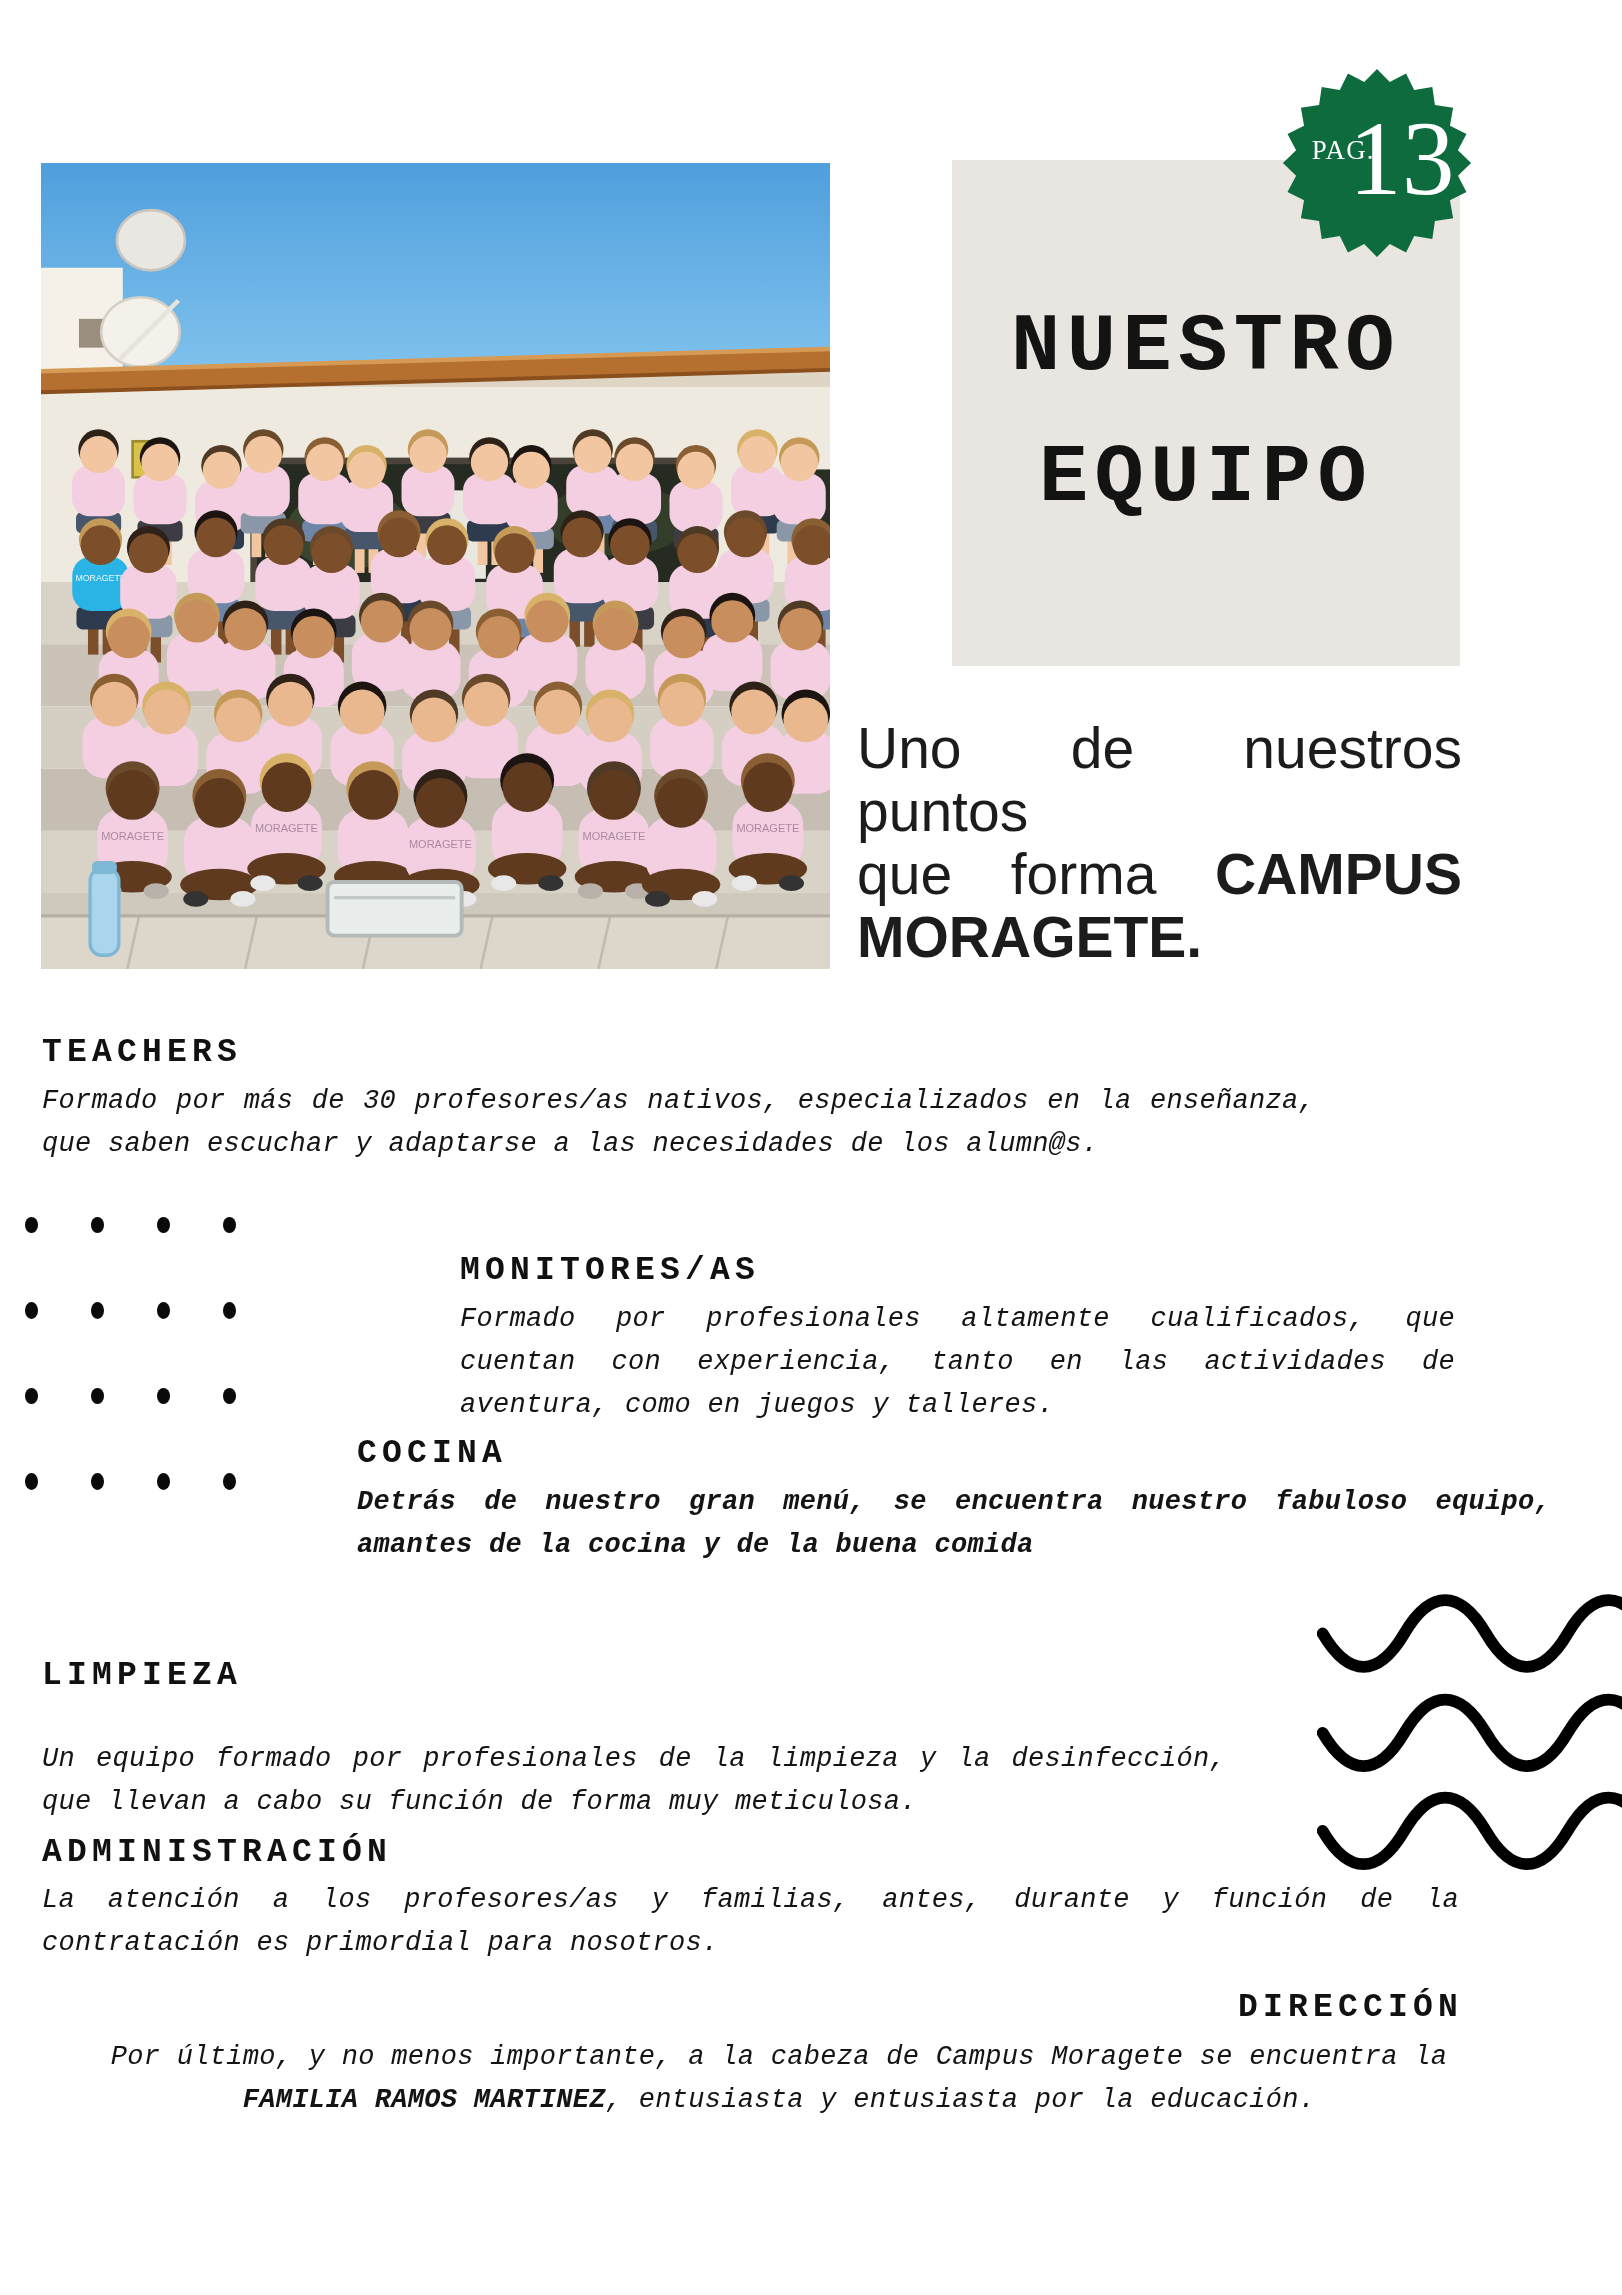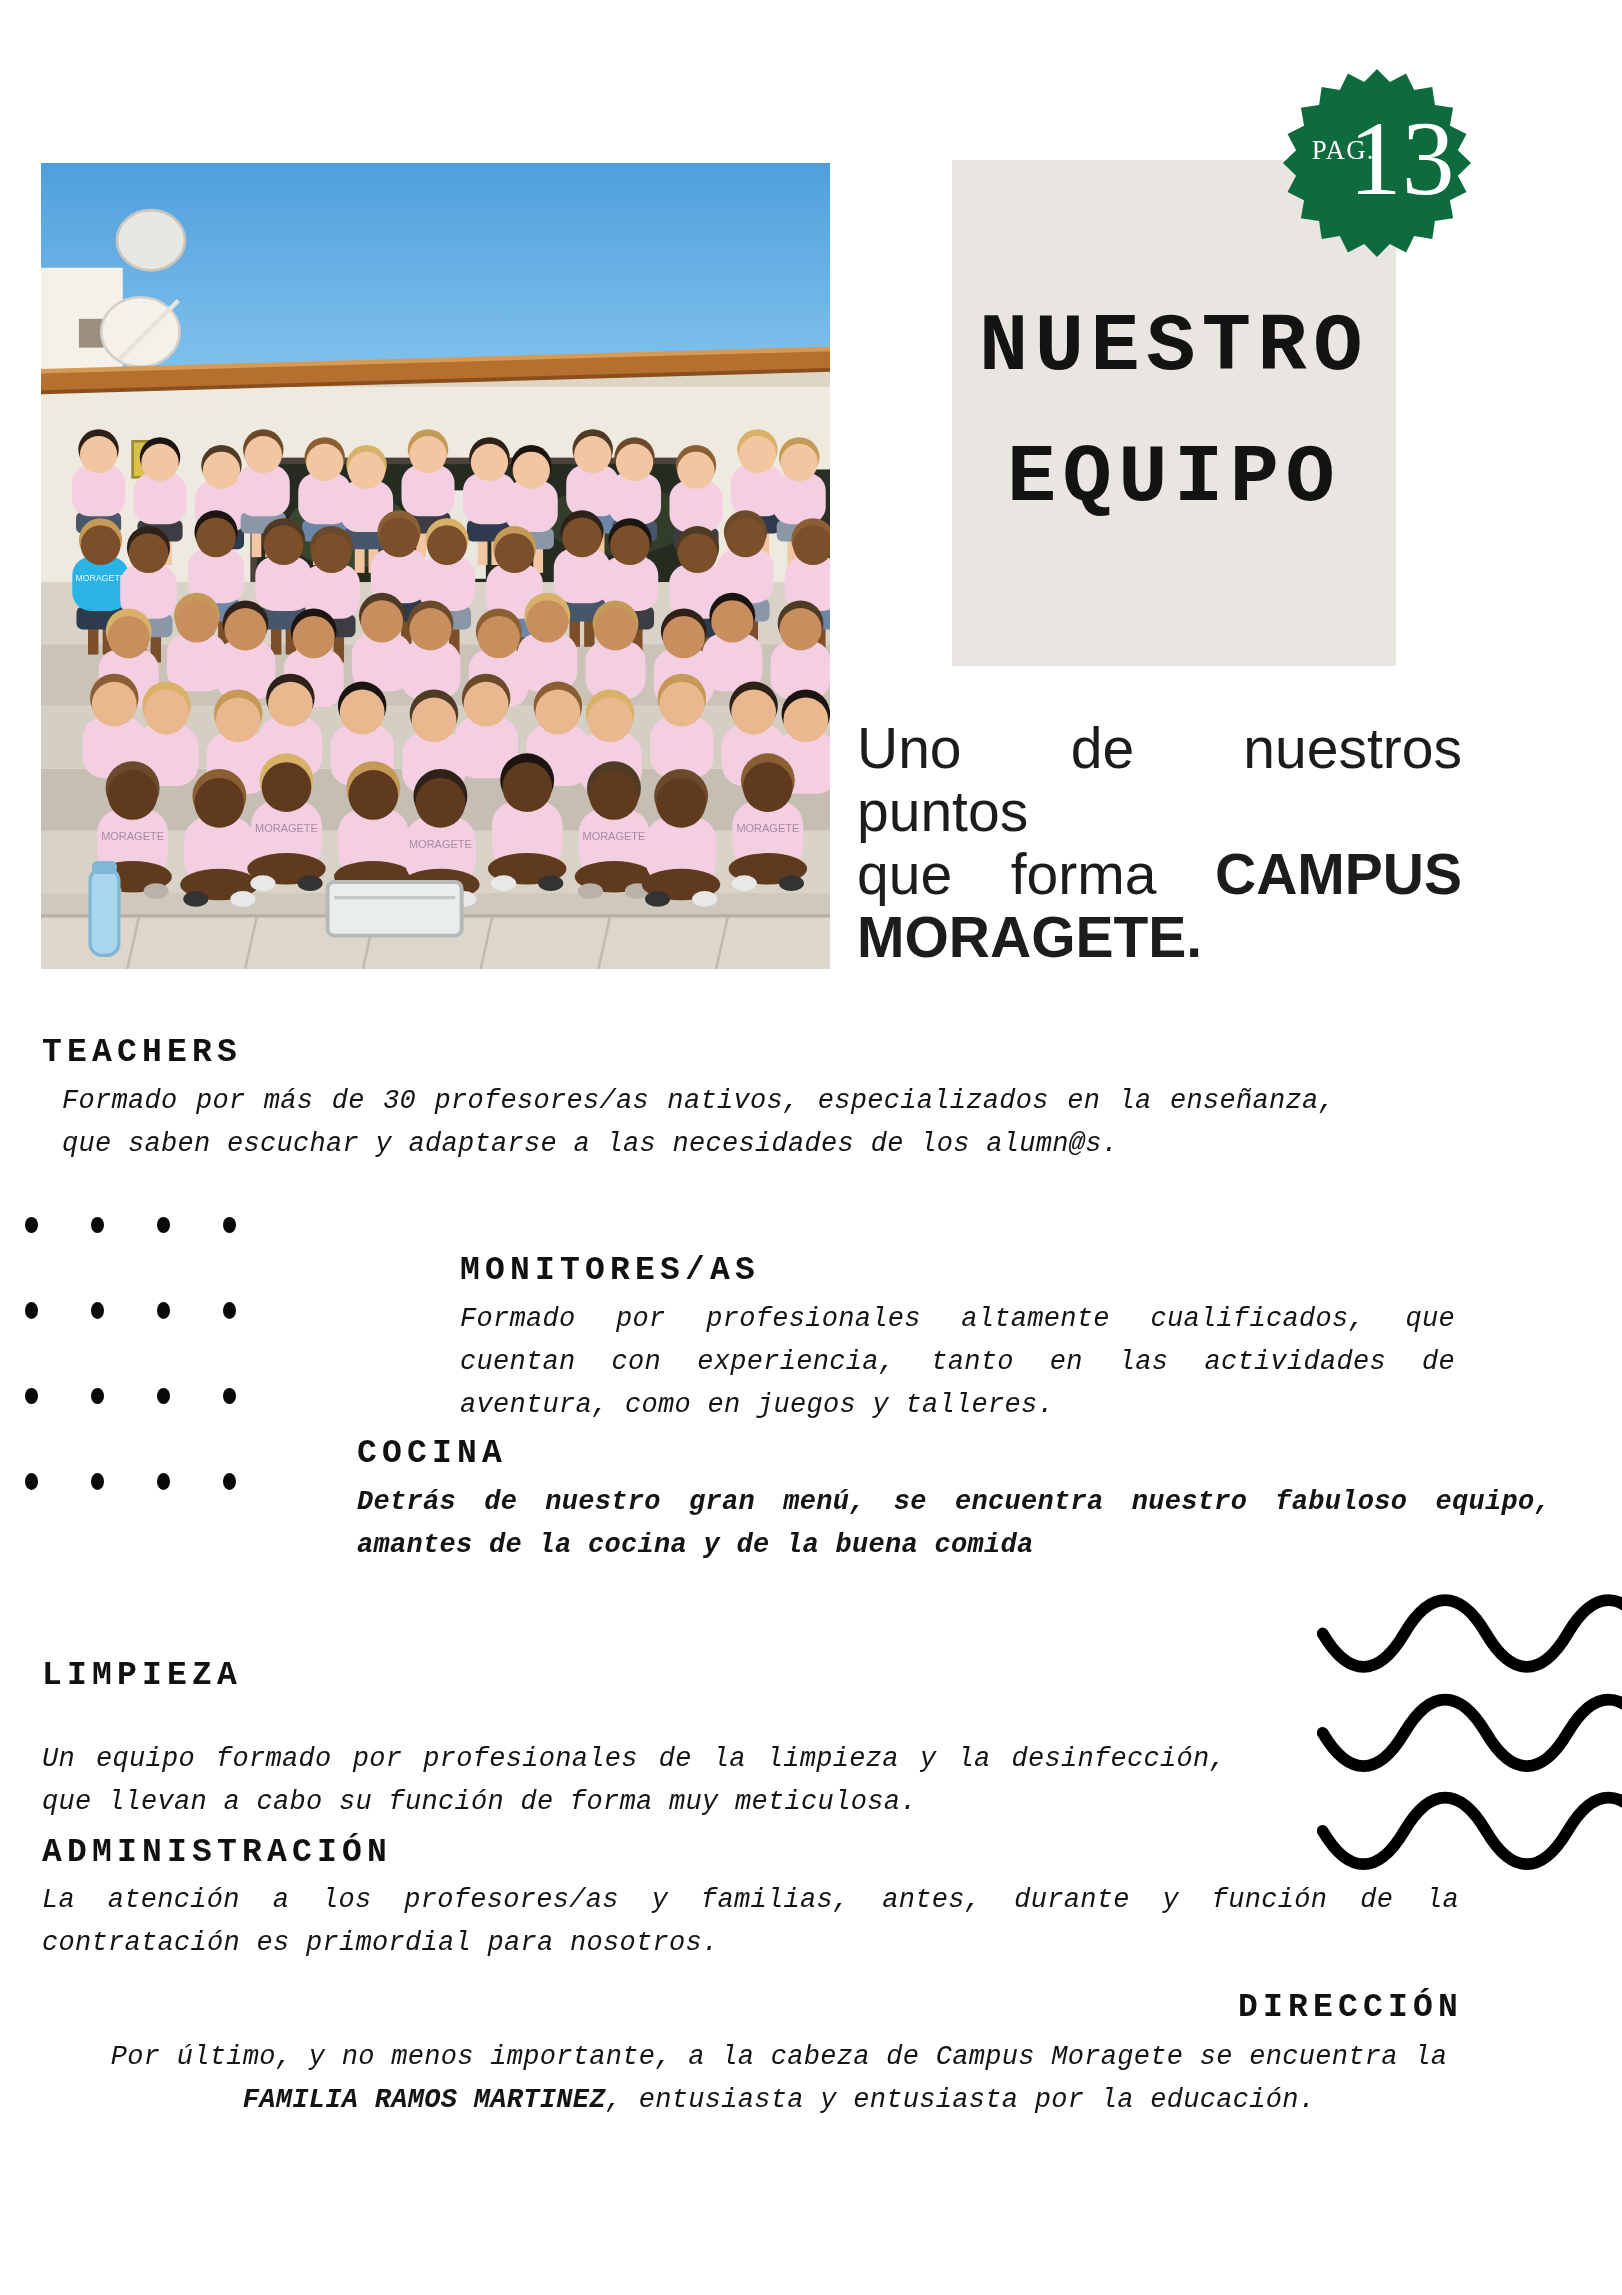--- a/index.html
+++ b/index.html
@@ -3,21 +3,21 @@
 <meta charset="utf-8">
 <style>
   html,body{margin:0;padding:0;background:#ffffff;}
   .page{position:relative;width:1623px;height:2295px;background:#ffffff;overflow:hidden;
         font-family:"Liberation Sans",sans-serif;color:#161616;}
 
   
   .photo{position:absolute;left:41px;top:163px;width:789px;height:806px;display:block;}
 
   
-  .title-box{position:absolute;left:952px;top:160px;width:444px;height:506px;
+  .title-box{position:absolute;left:952px;top:160px;width:508px;height:506px;
              display:flex;flex-direction:column;align-items:center;justify-content:center;}
   .title-line{font-family:"Liberation Mono","DejaVu Sans Mono",monospace;font-weight:bold;
               font-size:82px;line-height:131px;letter-spacing:6.5px;color:#131313;white-space:nowrap;}
 
   
   .badge{position:absolute;left:1281px;top:67px;width:192px;height:192px;display:block;}
   .badge text{fill:#ffffff;font-family:"Liberation Serif","DejaVu Serif",serif;}
   .badge .pag{font-size:42px;letter-spacing:2px;}
   .badge .num{font-size:165px;}
 
@@ -411,21 +411,21 @@
     <text class="num" x="-44" y="48">13</text>
   </svg>
 
   <div class="intro">
     <div class="jline">Uno de nuestros puntos</div>
     <div class="jline"><span>que forma</span> <b>CAMPUS</b></div>
     <div class="lastline"><b>MORAGETE.</b></div>
   </div>
 
   <div class="h" style="left:42px;top:1034px;">TEACHERS</div>
-  <div class="b" style="left:42px;top:1080px;width:1273px;margin-left:20px;">Formado por más de 30 profesores/as nativos, especializados en la enseñanza, que saben escuchar y adaptarse a las necesidades de los alumn@s.</div>
+  <div class="b" style="left:42px;top:1080px;width:1273px;">Formado por más de 30 profesores/as nativos, especializados en la enseñanza, que saben escuchar y adaptarse a las necesidades de los alumn@s.</div>
 
   <div class="dots">
       <i></i>
       <i></i>
       <i></i>
       <i></i>
       <i></i>
       <i></i>
       <i></i>
       <i></i>

